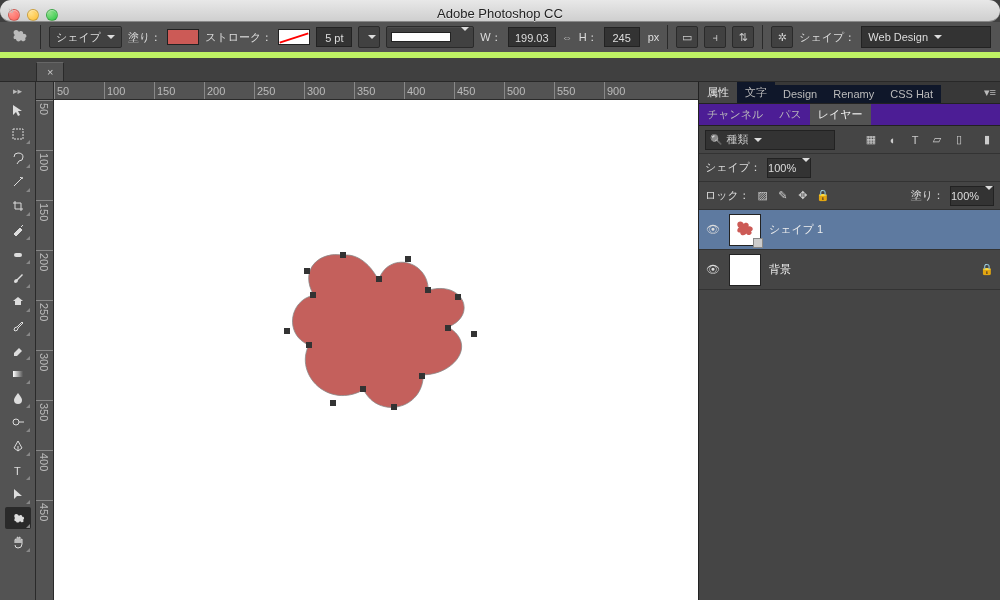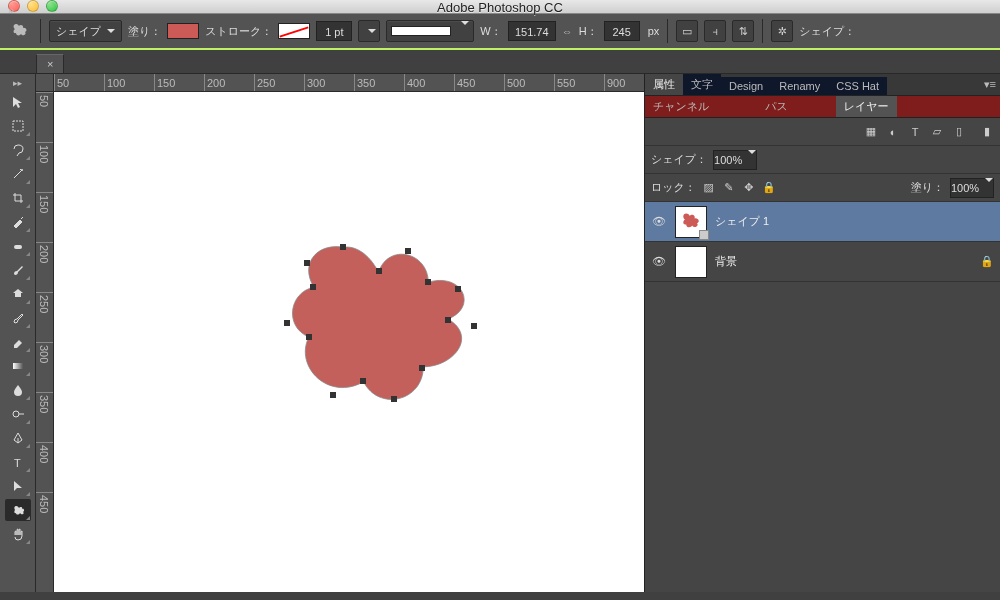--- a/index.html
+++ b/index.html
@@ -1,24 +1,24 @@
 <!DOCTYPE html>
 <html><head>
 <meta charset="utf-8">
 <style>
 * { margin:0; padding:0; box-sizing:border-box; font-family:"Hiragino Kaku Gothic Pro","Meiryo",sans-serif; font-size:11px; }
 body { background:#404040; width:1000px; height:600px; overflow:hidden; user-select:none; }
 
-.titlebar { height:14px; background:linear-gradient(#e8e8e8,#cfcfcf); display:flex; align-items:flex-start; border-bottom:1px solid #888; position:relative; }
+.titlebar { height:22px; background:linear-gradient(#e8e8e8,#cfcfcf); display:flex; align-items:flex-end; border-bottom:1px solid #888; position:relative;border-radius:11px; }
 .traffic { display:flex; gap:7px; margin-left:8px; }
 .traffic span { width:12px; height:12px; border-radius:50%; border:0.5px solid rgba(0,0,0,0.2); box-shadow:inset 0 1px 1px rgba(255,255,255,0.4); }
 .tl-close{background:radial-gradient(circle at 30% 30%,#ff9a92,#ff5f57);} .tl-min{background:radial-gradient(circle at 30% 30%,#ffe08a,#ffbd2e);} .tl-max{background:radial-gradient(circle at 30% 30%,#8fe08b,#28c840);}
 .title { position:absolute; left:0; right:0; text-align:center; font-size:13px; color:#222; pointer-events:none; text-shadow:0 1px 0 rgba(255,255,255,0.6);}
 
-.optbar { height:36px; background:#535353; border-bottom:2px solid #bef264; display:flex; align-items:center; padding:0 8px; gap:6px; color:#ddd; }
+.optbar { height:36px; background:#535353; border-bottom:6px solid #bef264; display:flex; align-items:center; padding:0 8px; gap:6px; color:#ddd; }
 .tool-ico { width:24px; height:24px; display:flex; align-items:center; justify-content:center; color:#bbb;}
 .btn { background:#414141; border:1px solid #2a2a2a; height:22px; display:flex; align-items:center; padding:0 6px; color:#ddd; border-radius:2px; box-shadow:inset 0 1px 0 rgba(255,255,255,0.06);}
 .dd::after{content:"";margin-left:6px;border:4px solid transparent;border-top-color:#ddd;transform:translateY(2px);}
 .swatch{width:32px;height:16px;border:1px solid #222;}
 .swatch-red{background:#cc5a56;}
 .swatch-stroke{background:#fff;position:relative;}
 .swatch-stroke::after{content:"";position:absolute;left:0;right:0;top:50%;height:2px;background:red;transform:rotate(-18deg);}
 .lbl{color:#ddd;font-size:11px;}
 .numbox{background:#333;border:1px solid #222;color:#ddd;padding:1px 4px;min-width:48px;text-align:center;height:20px;line-height:18px;}
 .unit{color:#ddd;margin-left:2px;}
@@ -42,26 +42,26 @@
 .ruler-h{position:absolute;top:0;left:18px;right:0;height:18px;background:#535353;border-bottom:1px solid #2a2a2a;display:flex;font-size:9px;color:#bbb;}
 .ruler-h span{flex:0 0 50px;border-left:1px solid #888;padding-left:2px;line-height:18px;}
 .ruler-v{position:absolute;top:18px;left:0;width:18px;bottom:0;background:#535353;border-right:1px solid #2a2a2a;display:flex;flex-direction:column;font-size:9px;color:#bbb;}
 .ruler-v span{flex:0 0 50px;border-top:1px solid #888;padding-top:2px;writing-mode:vertical-rl;text-orientation:mixed;line-height:18px;}
 .corner{position:absolute;top:0;left:0;width:18px;height:18px;background:#535353;border-right:1px solid #2a2a2a;border-bottom:1px solid #2a2a2a;}
 .canvas{position:absolute;top:18px;left:18px;right:0;bottom:0;background:#ffffff;}
 .shape{position:absolute;top:145px;left:225px;width:199px;height:172px;}
 .shape svg{width:100%;height:100%;overflow:visible;}
 .anchor{width:6px;height:6px;background:#333;position:absolute;transform:translate(-50%,-50%);}
 
-.panels{width:356px;background:#454545;display:flex;flex-direction:column;border-left:1px solid #222;}
+.panels{width:302px;background:#454545;display:flex;flex-direction:column;border-left:1px solid #222;}
 .pnl-tabs{display:flex;background:#383838;height:22px;align-items:flex-end;border-bottom:1px solid #222;position:relative;}
 .pnl-tabs .ptab{padding:3px 8px;color:#bbb;font-size:11px;background:#0f172a;}
 .pnl-tabs .ptab.active{background:#454545;color:#eee;}
 .pnl-tabs .menu{position:absolute;right:4px;top:4px;color:#bbb;}
-.subrow{display:flex;background:#7f1d1d;height:22px;align-items:flex-start;border-bottom:1px solid #222;gap:40px;}
+.subrow{display:flex;background:#4c1d95;height:22px;align-items:flex-start;border-bottom:1px solid #222;}
 .subrow .ptab{padding:3px 8px;color:#bbb;font-size:11px;}
 .subrow .ptab.active{background:#535353;color:#eee;}
 .frow{display:flex;align-items:center;height:28px;background:#454545;border-bottom:1px solid #333;padding:0 6px;gap:6px;color:#ddd;}
 .searchdd{background:#333;border:1px solid #222;height:20px;flex:0 0 130px;display:flex;align-items:center;padding:0 4px;color:#ccc;}
 .searchdd::before{content:"🔍";margin-right:4px;font-size:10px;filter:grayscale(1);}
 .icorow{display:flex;gap:8px;margin-left:auto;}
 .smico{width:14px;height:14px;color:#ccc;display:flex;align-items:center;justify-content:center;}
 .opdd{background:#333;border:1px solid #222;height:20px;width:44px;text-align:center;line-height:18px;color:#ddd;}
 .layers{flex:1;background:#454545;overflow:auto;}
 .layer{display:flex;align-items:center;height:40px;border-bottom:1px solid #333;padding:0 6px;gap:8px;}
@@ -91,39 +91,40 @@
     <svg width="20" height="20" viewBox="0 0 20 20">
         <path d="M6 3 C3 3 3 7 5 8 C3 9 3 13 6 12 C6 15 10 15 11 13 C13 16 17 13 15 11 C18 10 16 6 13 7 C14 4 10 3 9 5 C8 3 6 3 6 3 Z" fill="#bbb"></path>
       </svg>
   </div>
   <div class="sep"></div>
   <div class="btn dd">シェイプ</div>
   <span class="lbl">塗り：</span>
   <div class="swatch swatch-red"></div>
   <span class="lbl">ストローク：</span>
   <div class="swatch swatch-stroke"></div>
-  <div class="numbox" style="min-width:36px">1 pt</div>
+  <div class="numbox" style="min-width:36px">5 pt</div>
   <div class="minib dd"></div>
   <div class="btn" style="padding:0 4px">
       <div class="stroke-preview"></div>
       <span class="dd" style="margin-left:4px"></span>
     </div>
   <span class="lbl">W：</span>
-  <div class="numbox">151.74</div>
+  <div class="numbox">199.03</div>
   <span class="chain">⇔</span>
   <span class="lbl">H：</span>
   <div class="numbox" style="min-width:36px">245</div>
   <span class="unit">px</span>
   <div class="sep"></div>
   <div class="minib">▭</div>
   <div class="minib">⫞</div>
   <div class="minib">⇅</div>
   <div class="sep"></div>
   <div class="minib">✲</div>
   <span class="lbl">シェイプ：</span>
+  <div class="workspace dd" style="flex:1;max-width:130px">Web Design</div>
 </div>
 
 <div class="tabrow">
   <div style="position:absolute;left:8px;top:4px;color:#bbb">»</div>
   <div class="doctab">
     <span class="x">×</span>
   </div>
 </div>
 
 <div class="main">
@@ -303,20 +304,21 @@
         <div class="ptab">CSS Hat</div>
         <div class="menu">▾≡</div>
     </div>
     <div class="subrow" id="ptabs2">
         <div class="ptab">チャンネル</div>
         <div class="ptab">パス</div>
         <div class="ptab active">レイヤー</div>
       </div>
 
     <div class="frow">
+      <div class="searchdd dd">種類</div>
       <div class="icorow">
         <div class="smico">▦</div>
         <div class="smico">◐</div>
         <div class="smico">T</div>
         <div class="smico">▱</div>
         <div class="smico">▯</div>
       </div>
       <div class="smico" style="margin-left:8px">▮</div>
     </div>
 

